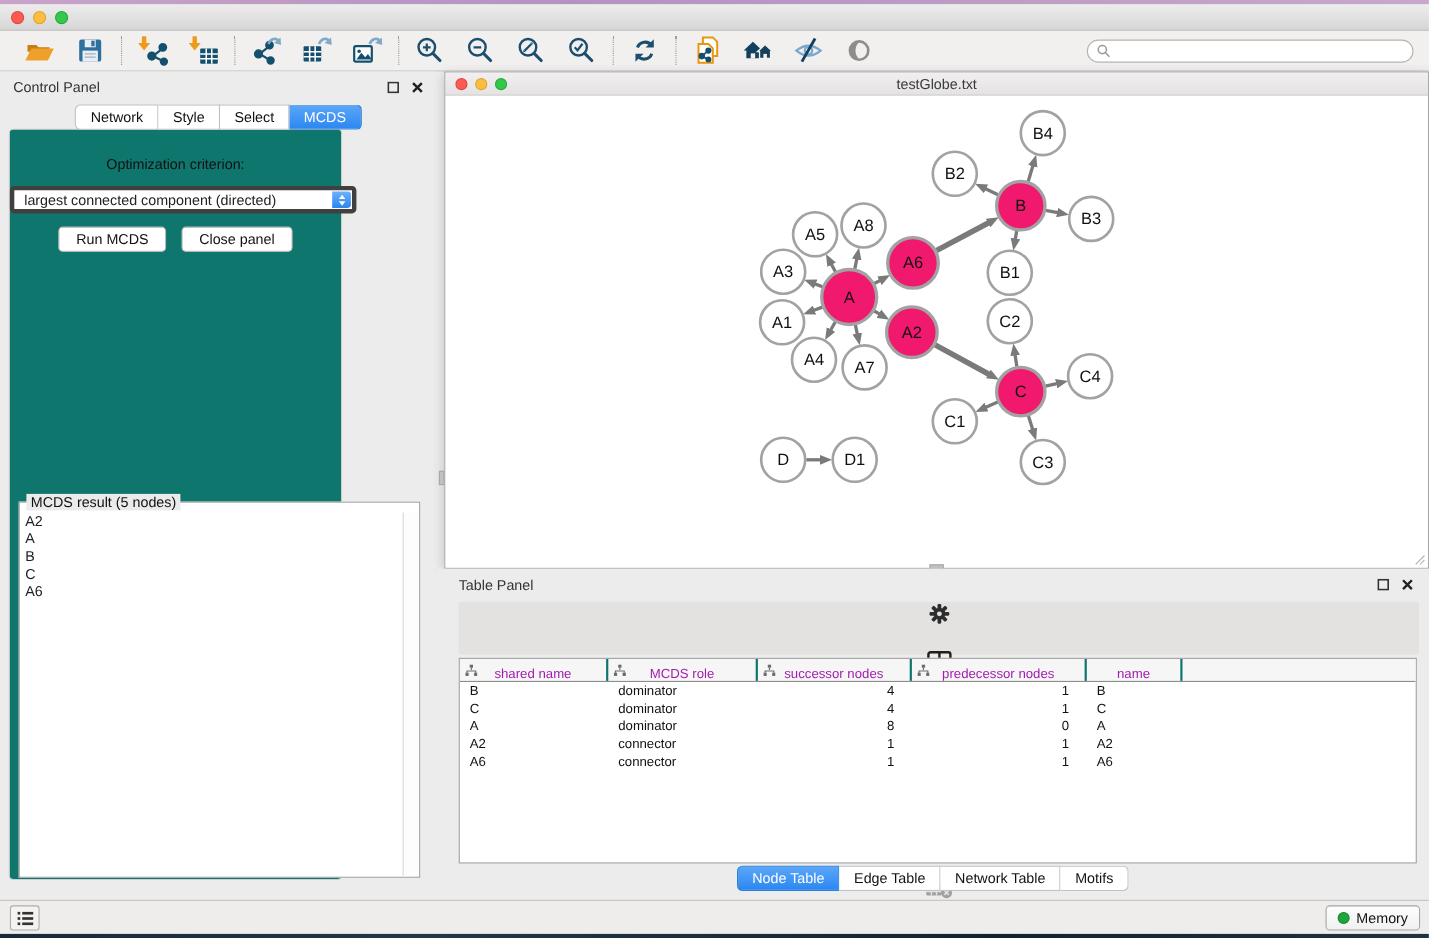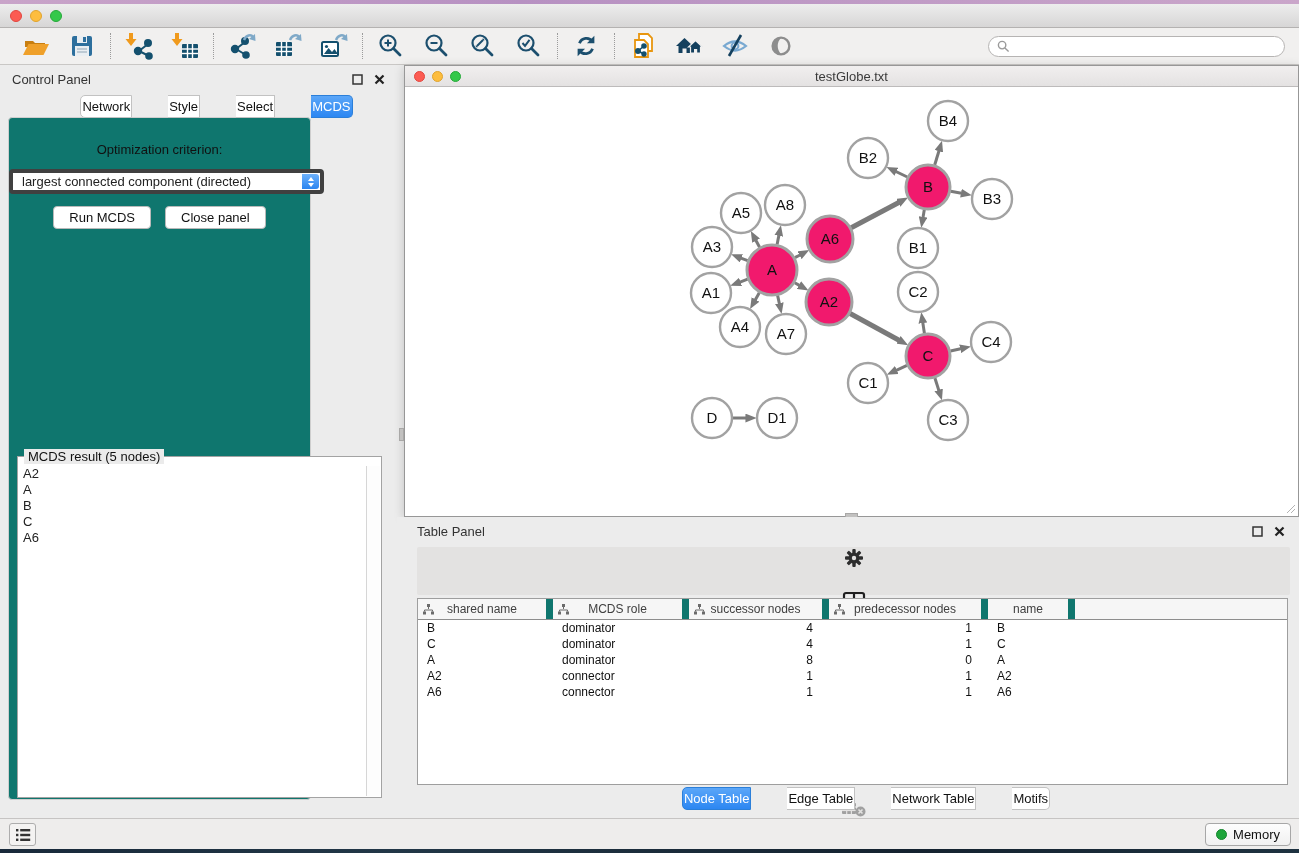--- a/index.html
+++ b/index.html
@@ -38,22 +38,22 @@
   #searchbox input { border:none; outline:none; flex:1; font-size:12px; background:transparent; font-family:"Liberation Sans",sans-serif; }
 
   
   #control-panel { position:absolute; left:0; top:65px; width:397px; height:753px; background:#ececec; }
   #cp-header { height:28px; display:flex; align-items:center; padding:0 12px; }
   #cp-header .ptitle { font-size:13px; color:#333; }
   .win-ctrls { margin-left:auto; display:flex; gap:10px; align-items:center; }
   .win-ctrls .ctrl { width:12px; height:12px; display:flex; align-items:center; justify-content:center; }
   #cp-tabs { position:absolute; left:0; top:30px; width:100%; display:flex; justify-content:center; z-index:2; }
   .seg { display:inline-flex; }
-  .seg .t { background:#fff; border:1px solid #c2c2c2; border-left:none; padding:3px 1px;
-    font-size:13px; color:#111; cursor:default; white-space:nowrap;margin-left:36px; }
+  .seg .t { background:#fff; border:1px solid #c2c2c2; border-left:none; padding:3px 13px;
+    font-size:13px; color:#111; cursor:default; white-space:nowrap; }
   .seg .t:first-child { border-left:1px solid #c2c2c2; border-radius:5px 0 0 5px; }
   .seg .t:last-child { border-radius:0 5px 5px 0; }
   .seg .t.active { background:linear-gradient(#5ba6f8,#2c87f2); border-color:#2b7fd9; color:#fff; }
   #cp-body { position:absolute; left:8px; top:52px; width:303px; height:683px;
     border:1px solid #cecece; border-radius:4px; background:#0f766e; }
   #opt-label { margin-top:24px; text-align:center; font-size:13px; color:#111; }
   #criterion-select { position:relative; margin:12px auto 0 auto; width:315px; height:25px;
     background:#fff; border:4px solid #404040; border-radius:4px;
     display:flex; align-items:center; padding-left:9px; font-size:13px; }
   #criterion-select .stepper { position:absolute; right:1px; top:1px; bottom:1px; width:17px;
@@ -88,22 +88,22 @@
   #table-panel { position:absolute; left:397px; top:517px; width:902px; height:301px; background:#ececec; }
   #tp-header { height:28px; display:flex; align-items:center; padding:0 14px 0 20px; }
   #tp-header .ptitle { font-size:13px; color:#333; }
   #tp-toolbar { position:absolute; left:20px; top:30px; width:873px; height:48px;
     background:#e3e2e1; border-radius:2px; display:flex; align-items:center; gap:22px; padding:0 16px;flex-direction:column; }
   #tp-toolbar .tbtn { width:26px; height:26px; }
   .fx { font-family:"Liberation Serif", serif; font-style:italic; font-size:18px; color:#b3b3b3; }
   #node-table { position:absolute; left:20px; top:81px; width:871px; height:187px;
     background:#fff; border:1px solid #9e9e9e; overflow:hidden; }
   #nt-header { display:flex; height:21px; background:#f6f6f6; border-bottom:1px solid #8d8d8d; }
-  #nt-header .th { position:relative; border-right:7px solid #0f766e; display:flex; align-items:center; justify-content:center;
-    font-size:12px; color:#404040; }
+  #nt-header .th { position:relative; border-right:2px solid #0f766e; display:flex; align-items:flex-end; justify-content:center;
+    font-size:12px; color:#a21caf; }
   #nt-header .th .colicon { position:absolute; left:5px; top:5px; }
   #nt-body .tr { display:flex; height:16px; align-items:center; }
   #nt-body .td { font-size:12px; color:#111; overflow:hidden; white-space:nowrap; }
   #tp-tabs { position:absolute; left:0; right:0; bottom:8px; display:flex; justify-content:center; }
 
   
   #statusbar { position:absolute; left:0; top:818px; width:1299px; height:31px;
     background:#eeedec; border-top:1px solid #c6c4c3; }
   #list-btn { position:absolute; left:9px; top:4px; width:27px; height:23px;
     border:1px solid #adadad; border-radius:3px; background:#f4f3f2;

